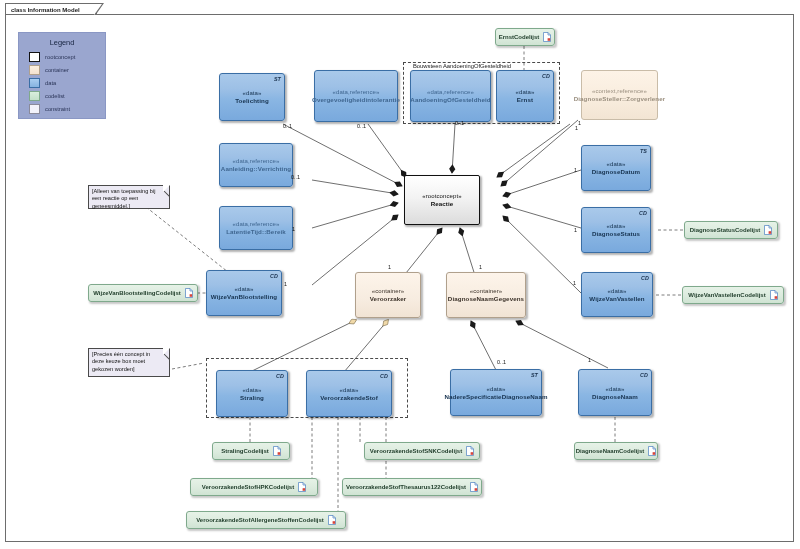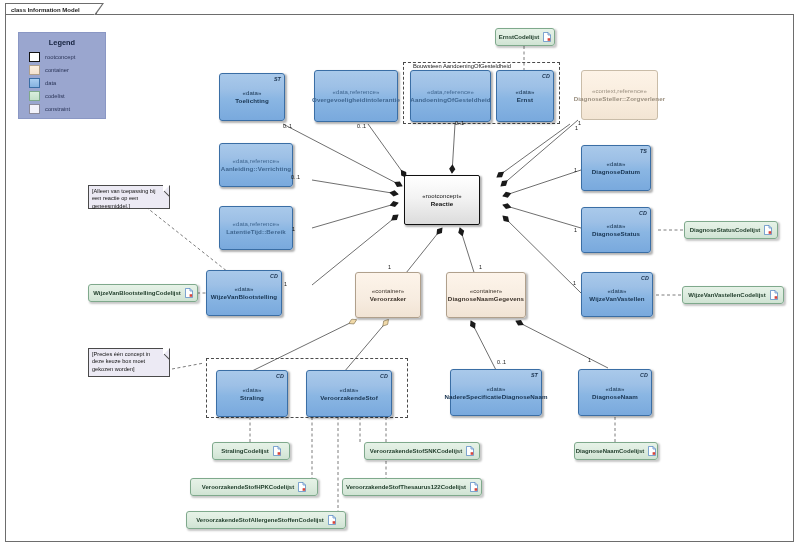--- a/index.html
+++ b/index.html
@@ -52,21 +52,21 @@
   .note{position:absolute;box-sizing:border-box;background:#eceaf4;border:1px solid #4a4a4a;
         font-size:5.6px;line-height:7.4px;color:#111;padding:2px 8px 2px 3px;text-align:left;}
   .note .fold{position:absolute;top:-1px;right:-1px;width:0;height:0;
         border-left:7px solid #ffffff;border-bottom:7px solid transparent;}
   .note .foldline{position:absolute;top:-1px;right:-1px;width:8px;height:8px;
         border-left:1px solid #4a4a4a;transform:rotate(-45deg);transform-origin:top right;}
 
   
   .legend{position:absolute;left:18px;top:32px;width:88px;height:87px;background:#9aa6cf;
         border:1px solid #8a97c4;box-sizing:border-box;padding-top:5px;}
-  .legend-title{text-align:center;font-size:7.4px;font-weight:bold;color:#14213d;margin-bottom:4px;}
+  .legend-title{text-align:center;font-size:7.4px;font-weight:normal;color:#14213d;margin-bottom:4px;}
   .legend-row{display:flex;align-items:center;gap:5px;margin:0 0 2px 10px;height:11px;}
   .sw{width:11px;height:10px;box-sizing:border-box;}
   .sw-root{border:1.6px solid #111;background:#fff;}
   .sw-container{border:1px solid #b0a08c;background:linear-gradient(180deg,#fbeedf,#f4e2cf);}
   .sw-data{border:1px solid #3a6ea5;background:linear-gradient(180deg,#a9cdf0,#86b3e0);}
   .sw-codelist{border:1px solid #7fa98c;background:linear-gradient(180deg,#d9eedd,#c3e0c9);}
   .sw-constraint{border:1px solid #8a8a9a;background:#f2f2fa;}
   .legend-label{font-size:5.8px;color:#2b3558;}
 
   

